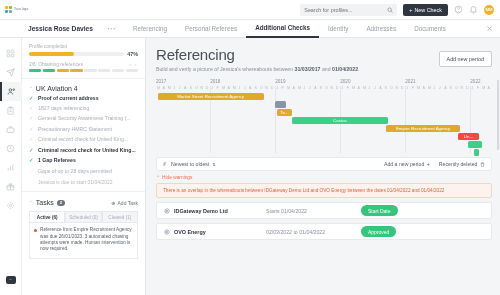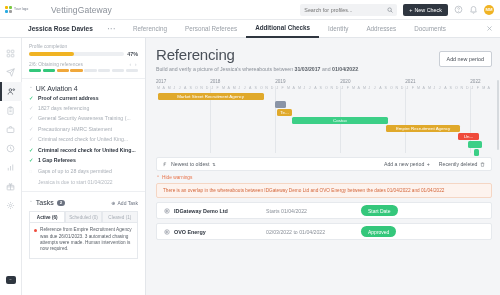--- a/index.html
+++ b/index.html
@@ -218,21 +218,20 @@
   <div class="topbar">
     <div class="brand-logo">
       <div class="logo-mark">
         <i></i>
           <i></i>
           <i></i>
           <i></i>
       </div>
       <div class="logo-word">Your logo</div>
     </div>
-    <div class="brand-name">VettingGateway</div>
 
     <div class="search-wrap">
       <input class="search-input" placeholder="Search for profiles..." style="">
       <svg class="search-icon" viewBox="0 0 24 24" fill="none" stroke="#7a8089" stroke-width="2.5">
         <circle cx="10.5" cy="10.5" r="7"></circle>
           <line x1="16" y1="16" x2="22" y2="22"></line>
       </svg>
     </div>
 
     <div class="new-check-btn">

